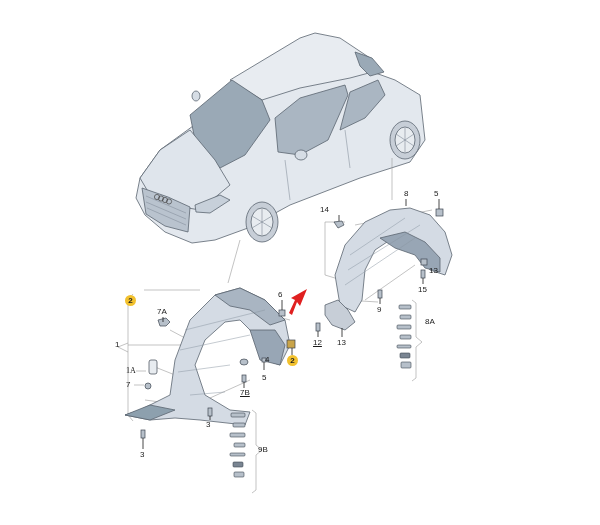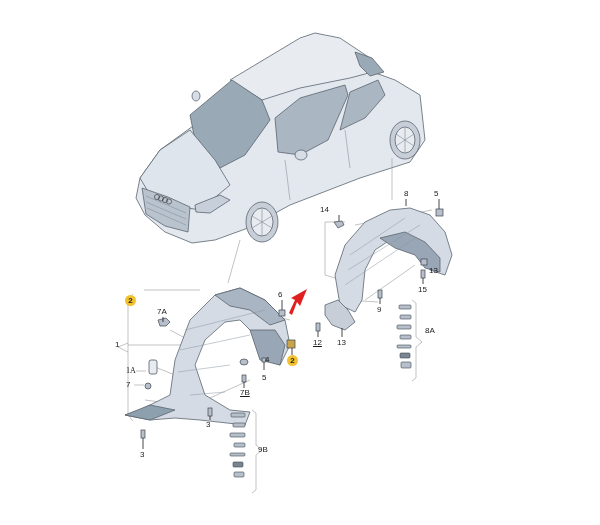--- a/index.html
+++ b/index.html
@@ -217,15 +217,15 @@
 <span class="lbl" style="left:258px;top:446px;">9B</span>
 
 <span class="lbl" style="left:404px;top:190px;">8</span>
 <span class="lbl" style="left:434px;top:190px;">5</span>
 <span class="lbl" style="left:320px;top:206px;">14</span>
 <span class="lbl" style="left:429px;top:267px;">13</span>
 <span class="lbl" style="left:418px;top:286px;">15</span>
 <span class="lbl" style="left:377px;top:306px;">9</span>
 <span class="lbl" style="left:313px;top:339px;text-decoration:underline;">12</span>
 <span class="lbl" style="left:337px;top:339px;">13</span>
-<span class="lbl" style="left:425px;top:327px;">8A</span>
+<span class="lbl" style="left:425px;top:318px;">8A</span>
 
 </div>
 
 </body></html>

